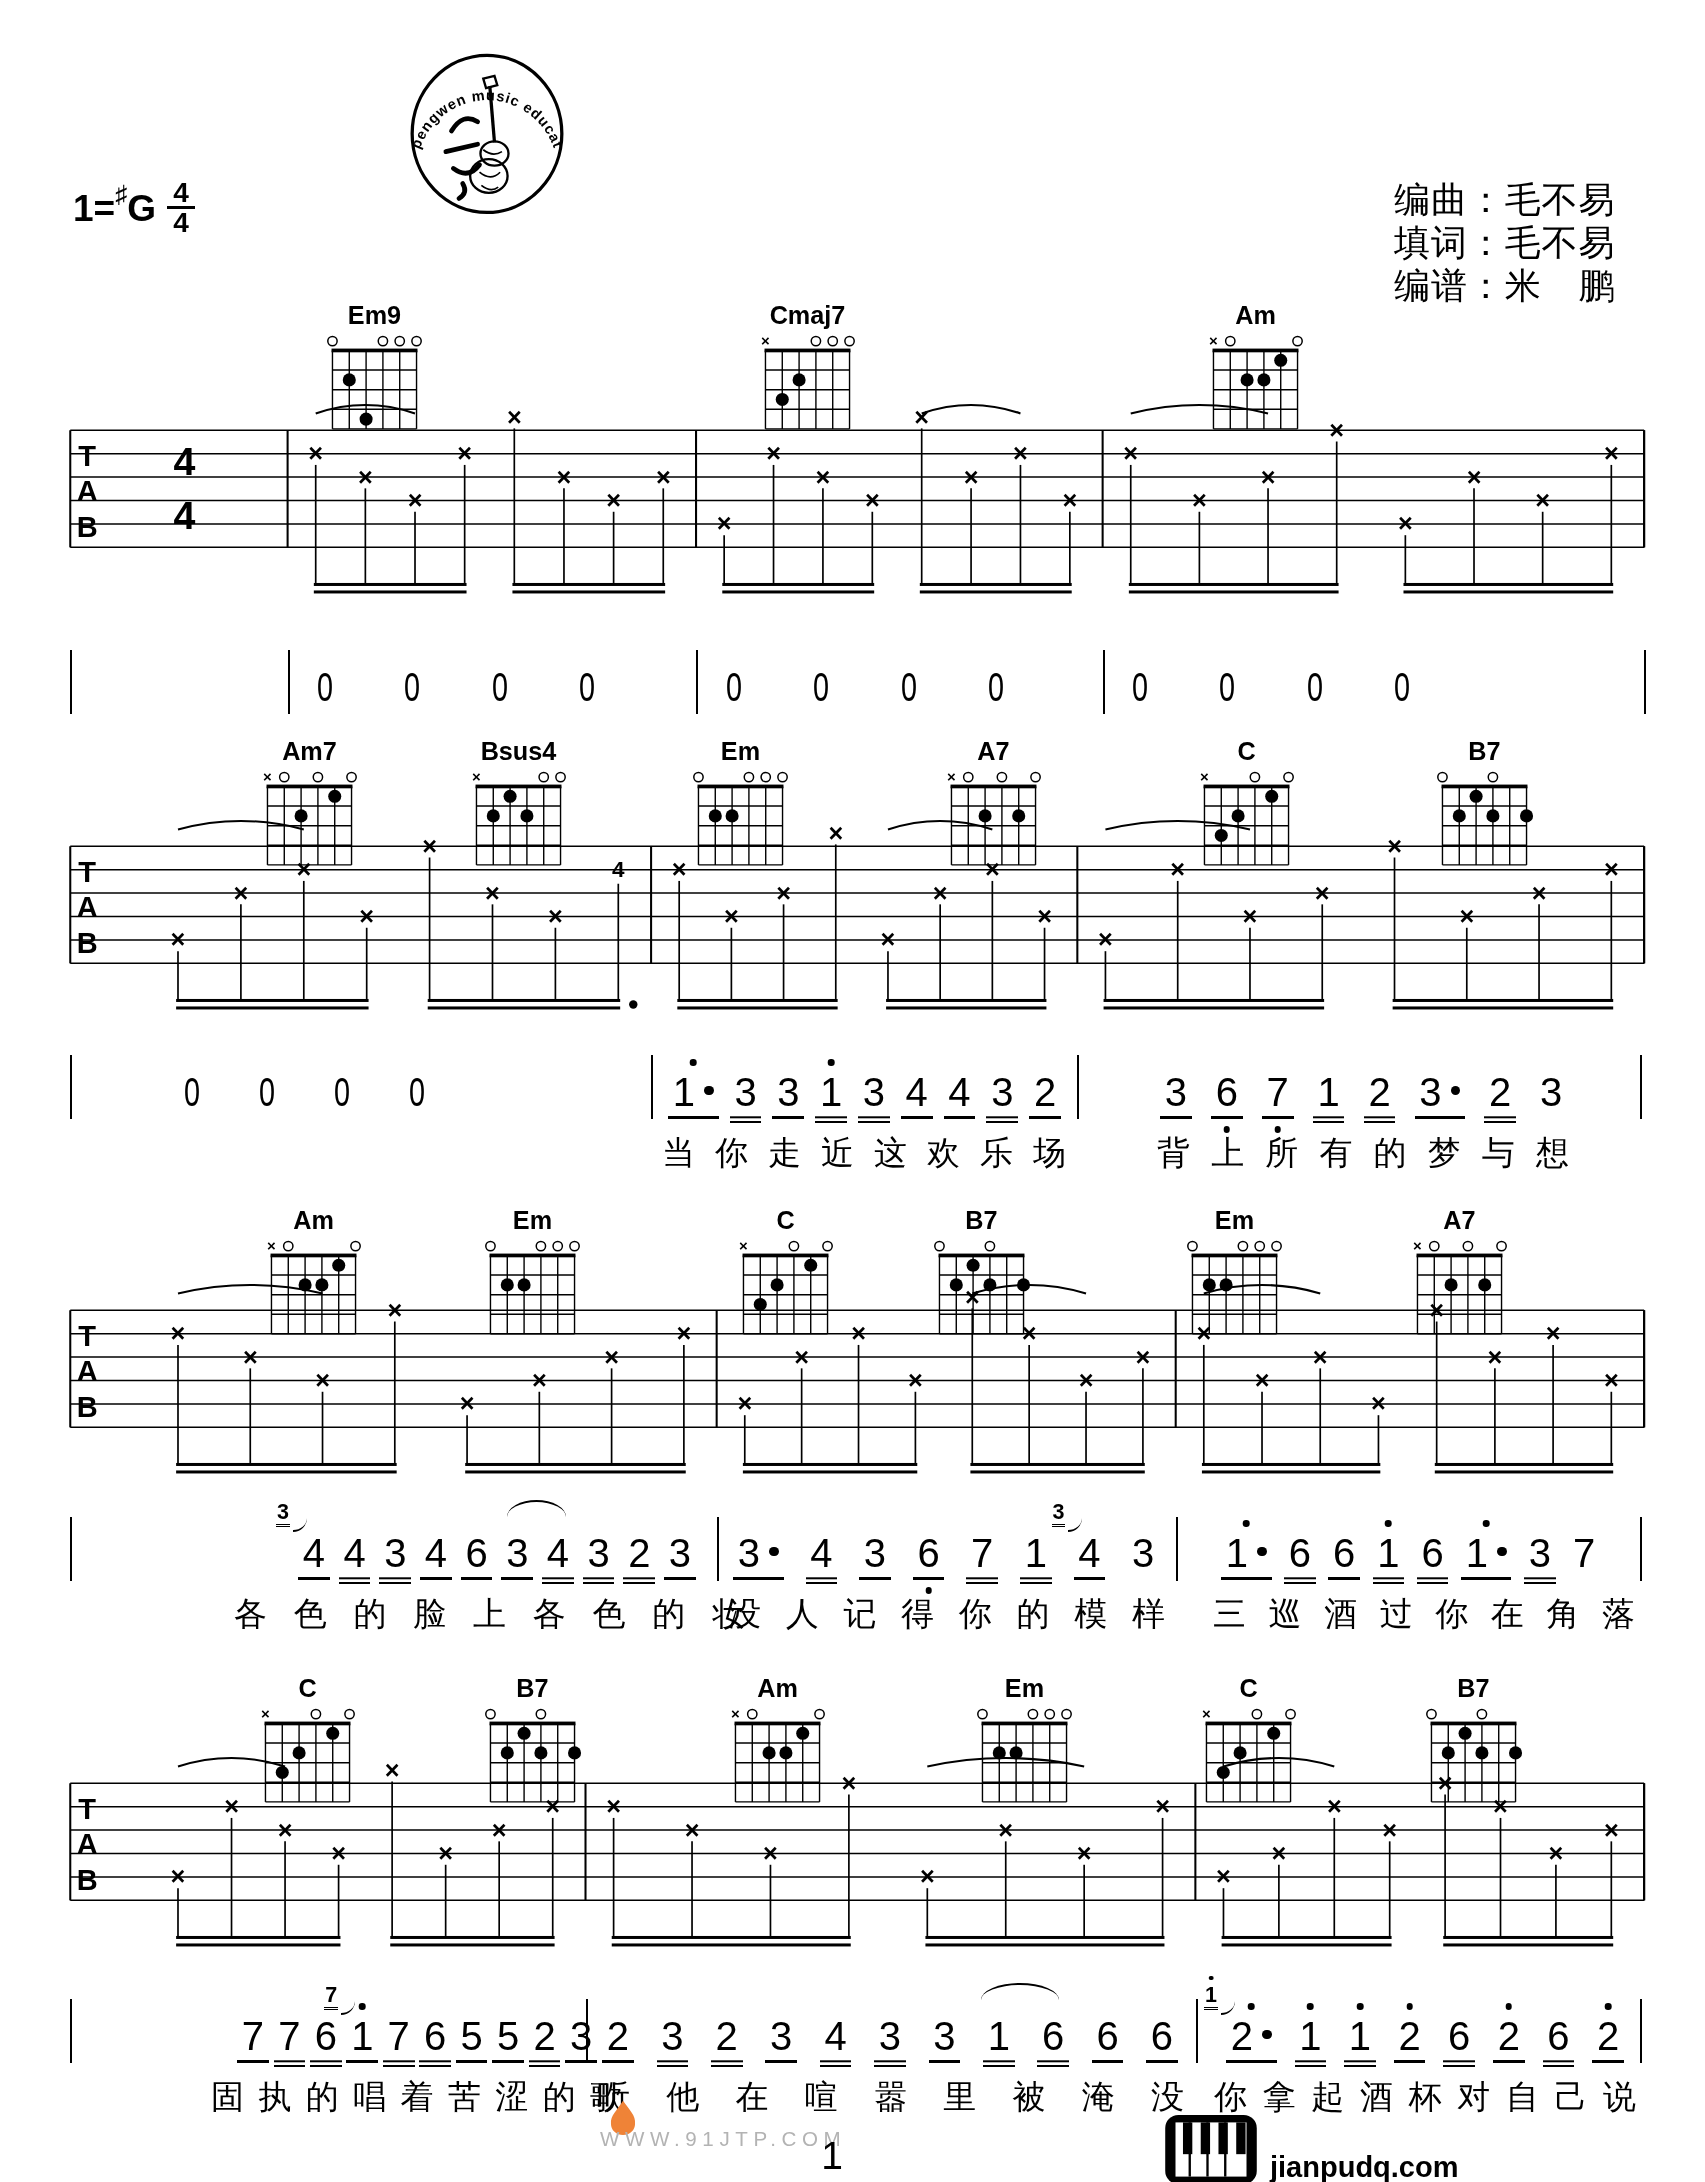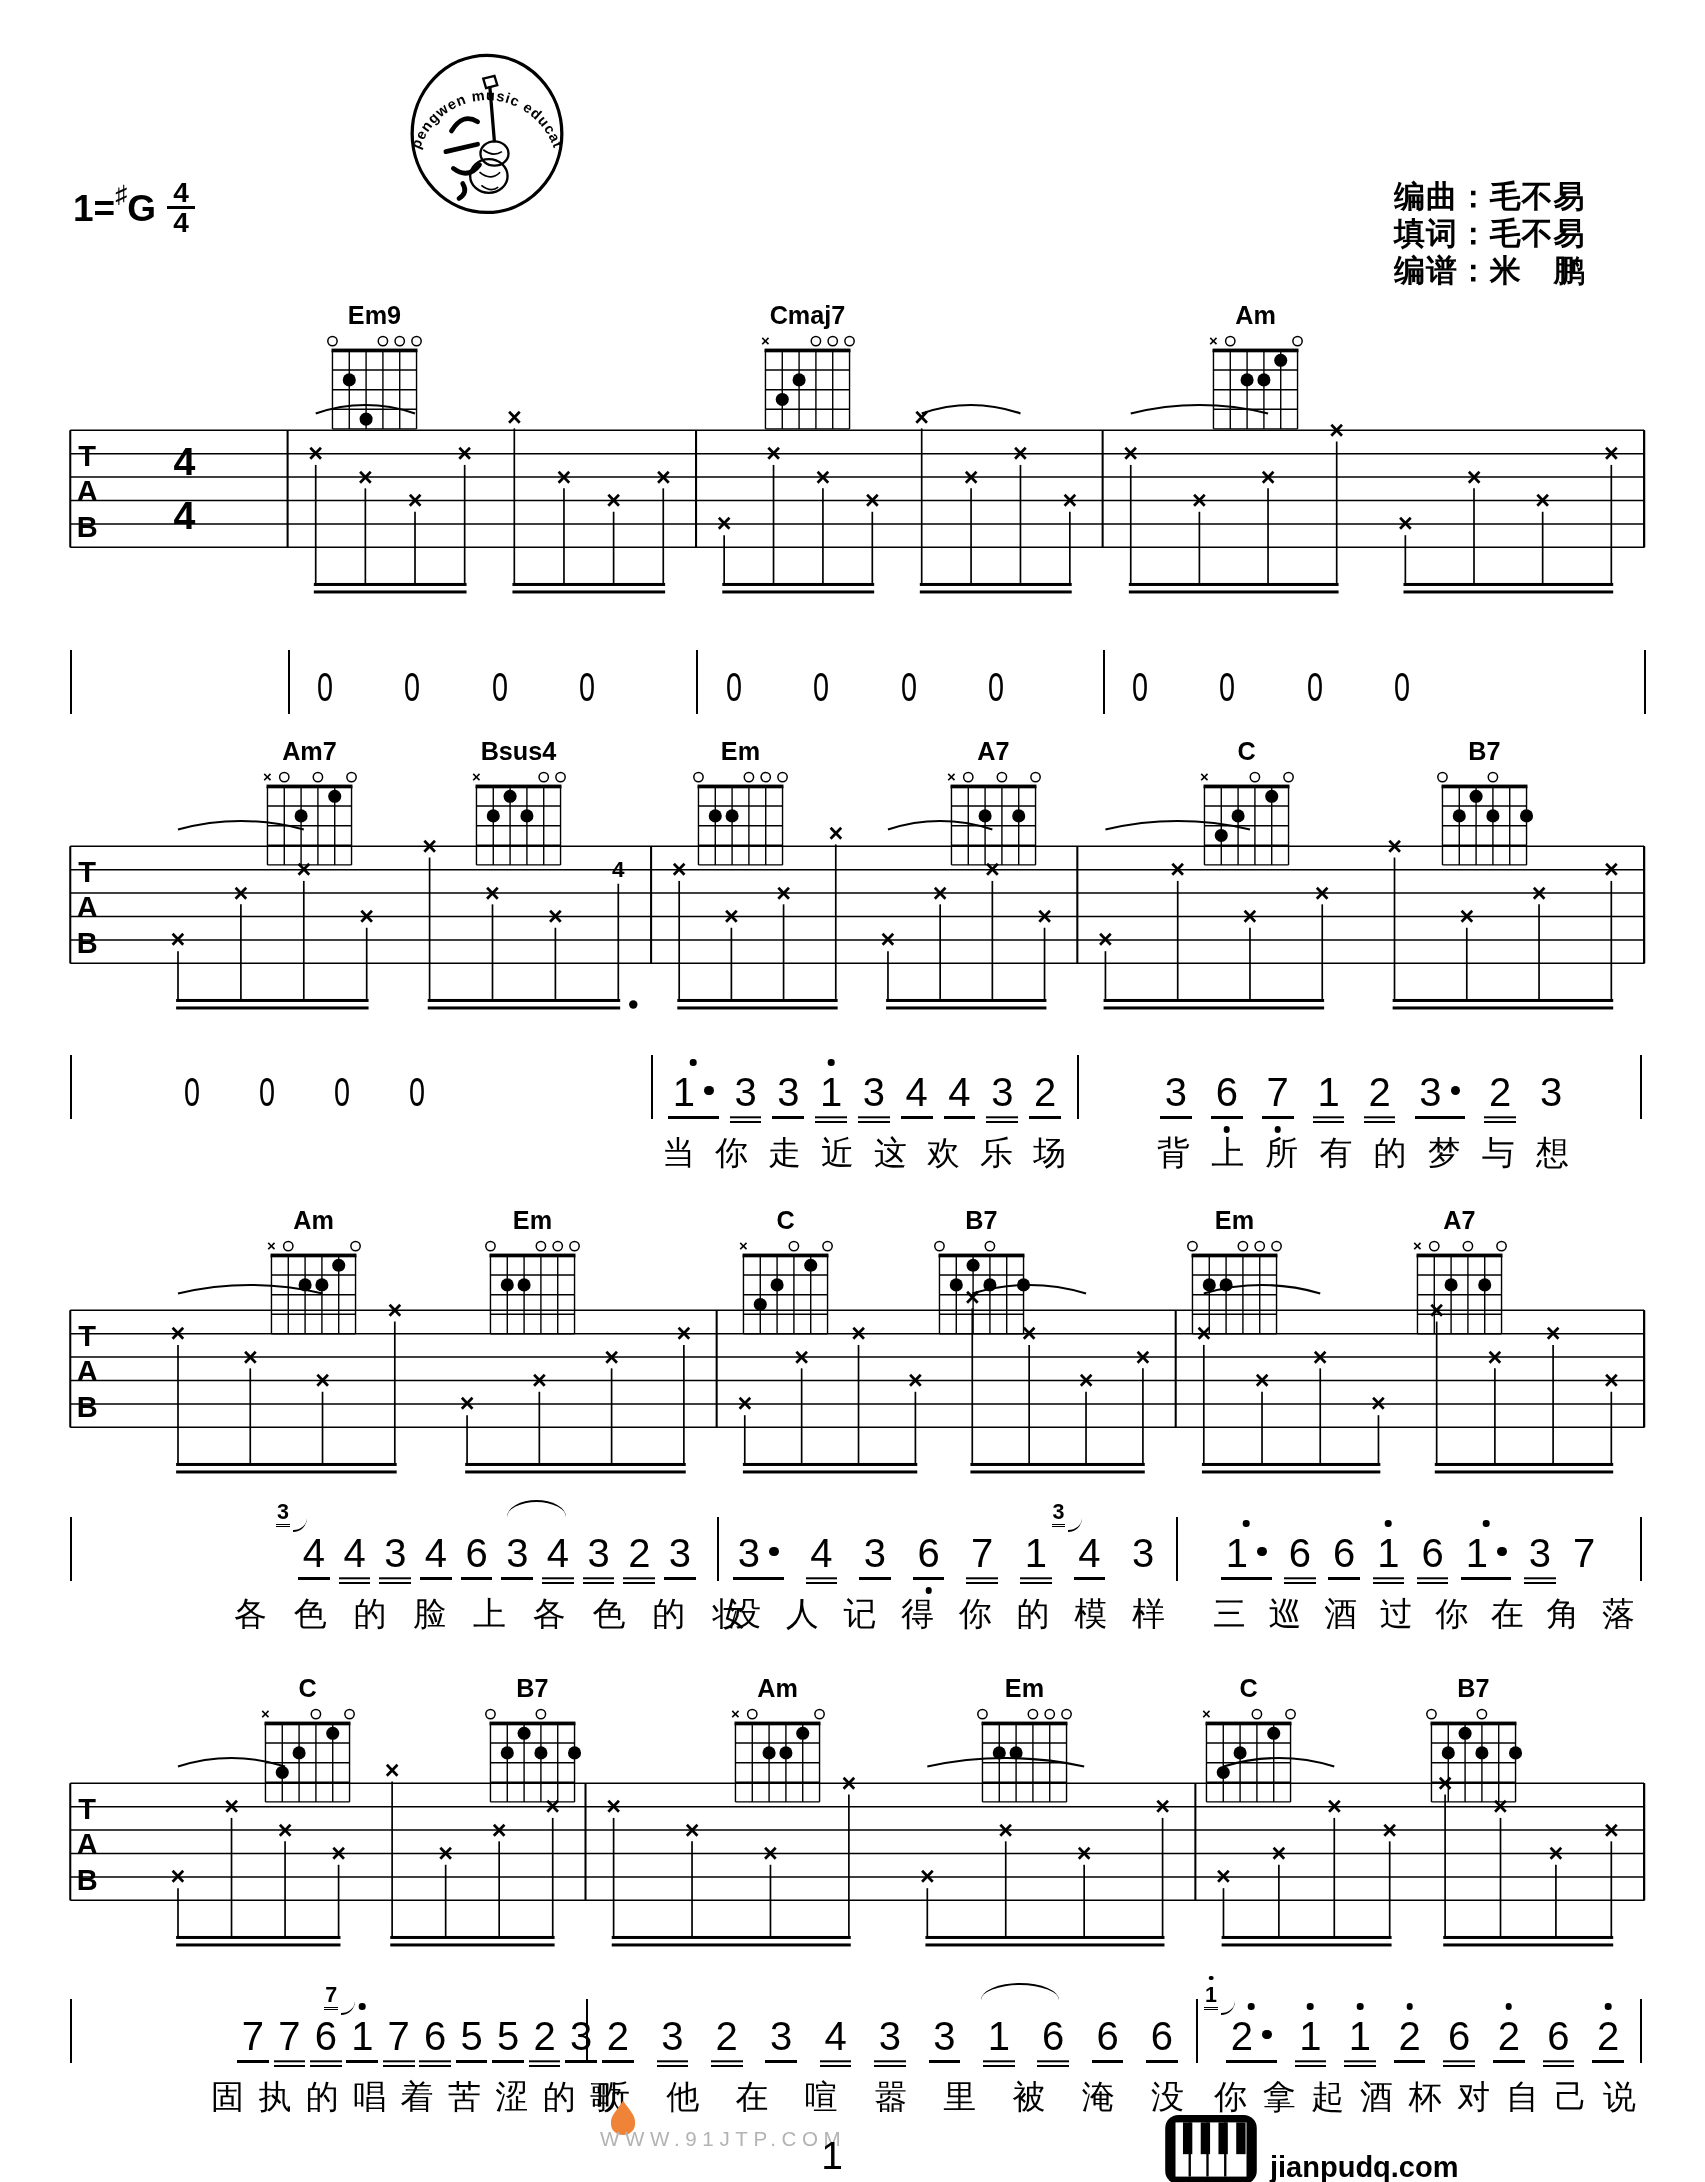--- a/index.html
+++ b/index.html
@@ -2,21 +2,21 @@
 <html style="font-size:15px"><head>
 <meta charset="utf-8">
 <style>
   html,body{margin:0;padding:0;background:#888;}
   #sheet{position:relative;width:1705px;height:2182px;background:#fff;margin:0 auto;overflow:hidden;
          font-family:"Liberation Sans","DejaVu Sans",sans-serif;color:#000;}
   .abs{position:absolute;}
   
   #title{position:absolute;left:656px;top:92px;width:468px;text-align:center;
          font-size:60px;font-weight:700;letter-spacing:1.9px;}
-  #credits{position:absolute;left:1394px;top:178px;font-size:31px;line-height:1.2;letter-spacing:0.9px;font-weight:bold;}
+  #credits{position:absolute;left:1394px;top:178px;font-size:36px;line-height:1.2;letter-spacing:0.9px;}
   #keysig{position:absolute;left:73px;top:186px;font-size:37px;font-weight:600;}
   #keysig sup{font-size:24px;position:relative;top:-5.6px;}
   #timesig{position:absolute;left:167px;top:180px;text-align:center;font-weight:600;}
   #timesig .tnum{font-size:28px;line-height:25px;}
   #timesig .fracline{width:28px;height:2.8px;background:#000;margin:0.9px auto;}
   
   .bar{position:absolute;width:2.3px;background:#000;}
   .nrow{position:absolute;display:flex;justify-content:space-between;align-items:flex-end;height:51px;}
   .lrow{position:absolute;display:flex;justify-content:space-between;}
   .lc{font-size:33px;line-height:1;}

